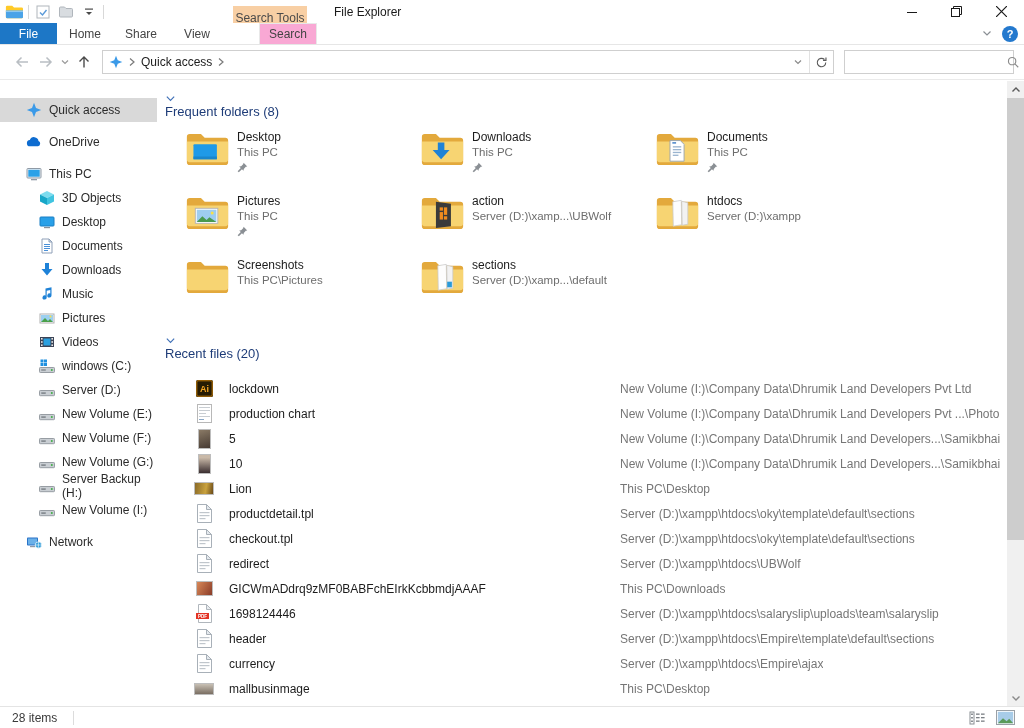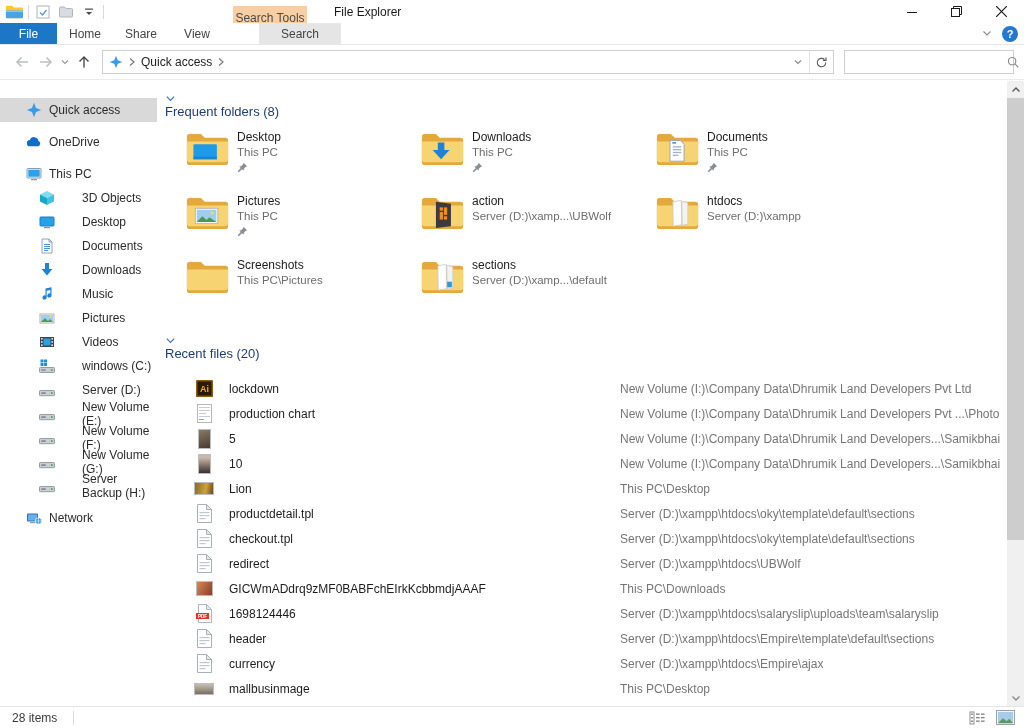--- a/index.html
+++ b/index.html
@@ -14,21 +14,21 @@
   .qat-btn { display:flex; align-items:center; justify-content:center; width:18px; height:18px; }
   .ctx-tab { position:absolute; left:233px; top:6px; width:74px; height:23px; background:#f8cfa4; color:#4a4a4a; display:flex; align-items:center; justify-content:center; font-size:12px; }
   .win-title { position:absolute; left:334px; top:0; height:23px; display:flex; align-items:center; color:#1a1a1a; }
   .win-controls { position:absolute; right:0; top:0; display:flex; height:23px; }
   .win-btn { width:45px; height:23px; display:flex; align-items:center; justify-content:center; }
 
   
   .tabrow { position:relative; height:22px; display:flex; align-items:stretch; border-bottom:1px solid #e6e6e6; background:#fff; }
   .tab { display:flex; align-items:center; justify-content:center; font-size:12px; color:#444; width:56px; }
   .tab.file { width:57px; background:#1d77c6; color:#fff; }
-  .tab.search { width:82px; margin-left:34px; border:1px solid #e8e8e8; border-bottom:none; background:#e5e5e5; }
+  .tab.search { width:58px; margin-left:34px; border:1px solid #e8e8e8; border-bottom:none; background:#f9a8d4; }
   .tabrow-right { position:absolute; right:6px; top:0; height:22px; display:flex; align-items:center; gap:9px; }
   .help-btn { width:16px; height:16px; border-radius:50%; background:#2479ce; color:#fff; font-weight:bold; font-size:11px; display:flex; align-items:center; justify-content:center; }
 
   
   .toolbar { height:35px; display:flex; align-items:center; border-bottom:1px solid #eaeaea; padding:0 10px; background:#fff; }
   .nav-btn { display:flex; align-items:center; justify-content:center; width:24px; height:24px; }
   .nav-btn.small { width:14px; }
   .addressbar { flex:1; height:24px; border:1px solid #cfcfcf; display:flex; align-items:center; margin-left:6px; background:#fff; }
   .ab-star { display:flex; align-items:center; margin-left:6px; }
   .ab-chev { color:#6a6a6a; margin:0 5px; display:flex; align-items:center; }
@@ -40,21 +40,21 @@
   .searchbox input { flex:1; border:none; outline:none; height:20px; padding-left:6px; font:12px "Liberation Sans",sans-serif; }
   .searchbox .mag { width:24px; display:flex; align-items:center; justify-content:center; }
 
   
   .bodyarea { position:absolute; top:81px; bottom:22px; left:0; right:0; display:flex; background:#fff; }
   .sidebar { width:157px; padding-top:17px; flex:none; overflow:hidden; }
   .side-item { height:24px; display:flex; align-items:center; color:#2b2b2b; }
   .side-item .sicon { width:16px; height:16px; margin-right:7px; flex:none; }
   .side-item .sicon svg { width:16px; height:16px; display:block; }
   .ind1 { padding-left:26px; }
-  .ind2 { padding-left:39px;gap:20px; }
+  .ind2 { padding-left:39px; }
   .root-gap { margin-top:8px; }
   .side-item.selected { background:#d9d9d9; }
 
   .content { flex:1; position:relative; overflow:hidden; }
   .sec-hdr { display:flex; align-items:flex-start; margin:12px 8px 0 8px; color:#1e3c78; font-size:13px;flex-direction:column; }
   .sec-hdr .chev { display:flex; align-items:center; margin-right:7px; }
   .sec-hdr .rule { flex:1; height:1px; background:#e4e4e4; margin-left:10px; margin-right:6px; }
   .sec-hdr.second { margin-top:22px; }
 
   .tiles { display:grid; grid-template-columns:repeat(3,235px); row-gap:6px; margin:8px 0 0 28px; }
@@ -386,20 +386,30 @@
         <div class="side-item ind2">
           <span class="sicon">
             <svg viewBox="0 0 16 16">
               <rect x=".5" y="8.5" width="15" height="5.2" rx=".8" fill="#c9ced3" stroke="#979da3"></rect>
               <rect x="2" y="10.3" width="5" height="1.6" rx=".8" fill="#878d93"></rect>
               <circle cx="12.8" cy="11.1" r="1" fill="#3fae46"></circle>
             </svg>
           </span>
           <span class="slabel">Server Backup (H:)</span>
         </div>
+        <div class="side-item ind2">
+          <span class="sicon">
+            <svg viewBox="0 0 16 16">
+              <rect x=".5" y="8.5" width="15" height="5.2" rx=".8" fill="#c9ced3" stroke="#979da3"></rect>
+              <rect x="2" y="10.3" width="5" height="1.6" rx=".8" fill="#878d93"></rect>
+              <circle cx="12.8" cy="11.1" r="1" fill="#3fae46"></circle>
+            </svg>
+          </span>
+          <span class="slabel">New Volume (I:)</span>
+        </div>
         <div class="side-item ind1 root-gap">
           <span class="sicon">
             <svg viewBox="0 0 16 16">
               <rect x="1" y="3.5" width="11" height="8" rx=".8" fill="#2a73c8"></rect>
               <rect x="2" y="4.5" width="9" height="6" fill="#6ab0e8"></rect>
               <rect x="4" y="12" width="5" height="1.2" fill="#8f9aa6"></rect>
               <circle cx="12.4" cy="11" r="3.2" fill="#2a9ad8" stroke="#fff" stroke-width=".7"></circle>
               <path d="M9.2 11h6.4M12.4 7.8v6.4" stroke="#fff" stroke-width=".6" fill="none"></path>
             </svg>
           </span>

